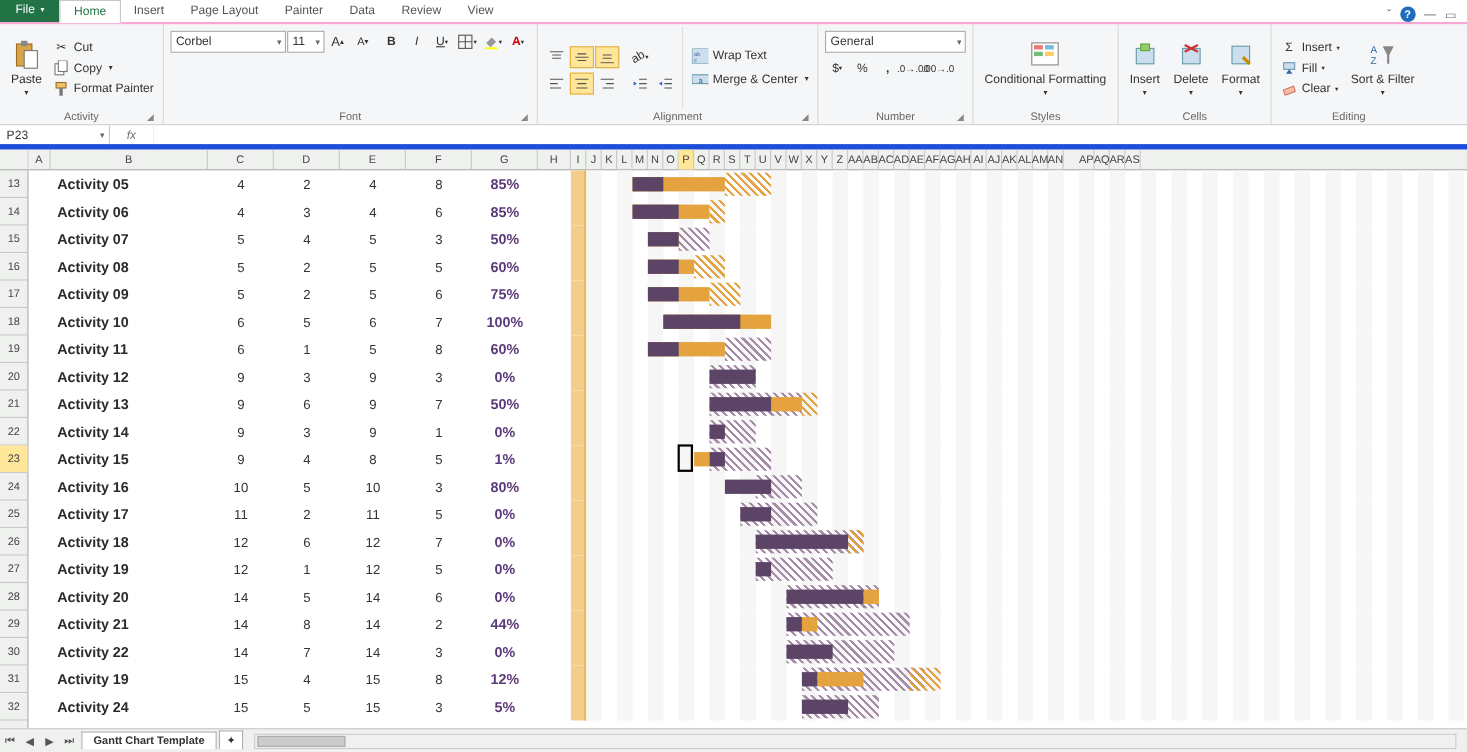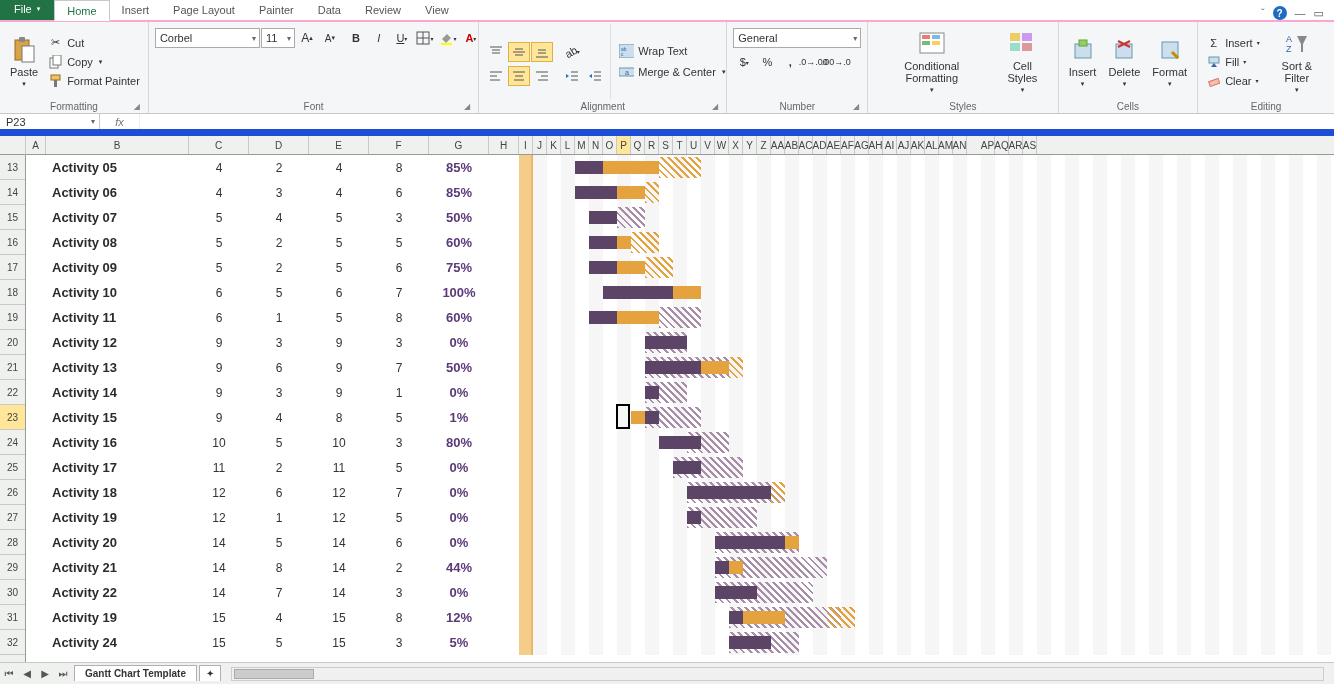--- a/index.html
+++ b/index.html
@@ -28,21 +28,21 @@
 .btnrow{display:flex; gap:1px}
 .tgl{width:22px; height:20px; border:1px solid transparent; display:flex; align-items:center; justify-content:center; cursor:pointer}
 .tgl.on{background:#ffe699; border-color:#e0b040}
 .font-sel{border:1px solid #aaa; background:#fff; height:20px; font-size:11px; padding:0 14px 0 4px; position:relative; display:flex; align-items:center}
 .font-sel::after{content:"▾"; position:absolute; right:3px; font-size:8px; color:#666}
 .font-sel.name{width:105px}
 .font-sel.size{width:34px}
 .font-sel.numfmt{width:128px}
 
 
-.fbar { height: 22px; border-bottom: 7px solid #1d4ed8; display: flex; align-items: stretch; background:#fff;}
+.fbar { height: 22px; border-bottom: 5px solid #1d4ed8; display: flex; align-items: stretch; background:#fff;}
 .namebox { width: 100px; border-right: 1px solid #c8c8c8; display:flex; align-items:center; padding:0 6px; position:relative}
 .namebox::after{content:"▾"; position:absolute; right:4px; font-size:8px; color:#666}
 .fx-icn{width:40px; display:flex; align-items:center; justify-content:center; color:#777; font-style:italic; border-right:1px solid #eee}
 .fxinput{flex:1; padding:0 6px; display:flex; align-items:center}
 
 
 .gridwrap{position:absolute; top:136px; left:0; right:0; bottom:22px; overflow:hidden}
 .selectall{position:absolute; left:0; top:0; width:26px; height:19px; background:#eef1ee; border-right:1px solid #c8c8c8; border-bottom:1px solid #999}
 .colhdrs{position:absolute; left:26px; top:0; right:0; height:19px; display:flex; background:#eef1ee; border-bottom:1px solid #999}
 .colhdr{border-right:1px solid #c8c8c8; display:flex; align-items:center; justify-content:center; color:#444; font-size:10px; cursor:pointer}
@@ -134,21 +134,21 @@
             <span class="icn">
               <svg width="14" height="14">
                 <rect x="2" y="1" width="9" height="5" fill="#e9c46a" stroke="#9c6b20"></rect>
                 <rect x="5" y="6" width="3" height="7" fill="#777"></rect>
               </svg>
             </span>
             <span>Format Painter</span>
           </div>
       </div>
     </div>
-    <div class="group-label"><span>Formatting</span><span class="dialog-launch">◢</span></div>
+    <div class="group-label"><span>Activity</span><span class="dialog-launch">◢</span></div>
   </div>
 
   <div class="group" style="min-width:190px">
     <div class="group-body" style="flex-direction:row; gap:4px; padding-top:4px">
       <div class="btnrow">
         <div class="font-sel name">
             <span>Corbel</span>
           </div>
         <div class="font-sel size">
             <span>11</span>
@@ -313,32 +313,20 @@
           <span class="icn">
             <svg width="28" height="26">
               <rect x="2" y="2" width="24" height="20" fill="#fff" stroke="#888"></rect>
               <rect x="4" y="4" width="8" height="4" fill="#e77"></rect>
               <rect x="4" y="10" width="8" height="4" fill="#7b7"></rect>
               <rect x="14" y="4" width="8" height="4" fill="#7bd"></rect>
               <rect x="14" y="10" width="8" height="4" fill="#fc6"></rect>
             </svg>
           </span>
           <span style="text-align:center">Conditional Formatting</span>
-          <span style="font-size:7px">▾</span>
-        </div>
-      <div class="big-btn">
-          <span class="icn">
-            <svg width="28" height="26">
-              <rect x="2" y="2" width="10" height="8" fill="#ec6"></rect>
-              <rect x="14" y="2" width="10" height="8" fill="#c9e"></rect>
-              <rect x="2" y="12" width="10" height="8" fill="#9dc"></rect>
-              <rect x="14" y="12" width="10" height="8" fill="#d99"></rect>
-            </svg>
-          </span>
-          <span style="text-align:center">Cell Styles</span>
           <span style="font-size:7px">▾</span>
         </div>
     </div>
     <div class="group-label"><span>Styles</span></div>
   </div>
 
   <div class="group">
     <div class="group-body">
       <div class="big-btn">
           <span class="icn">

